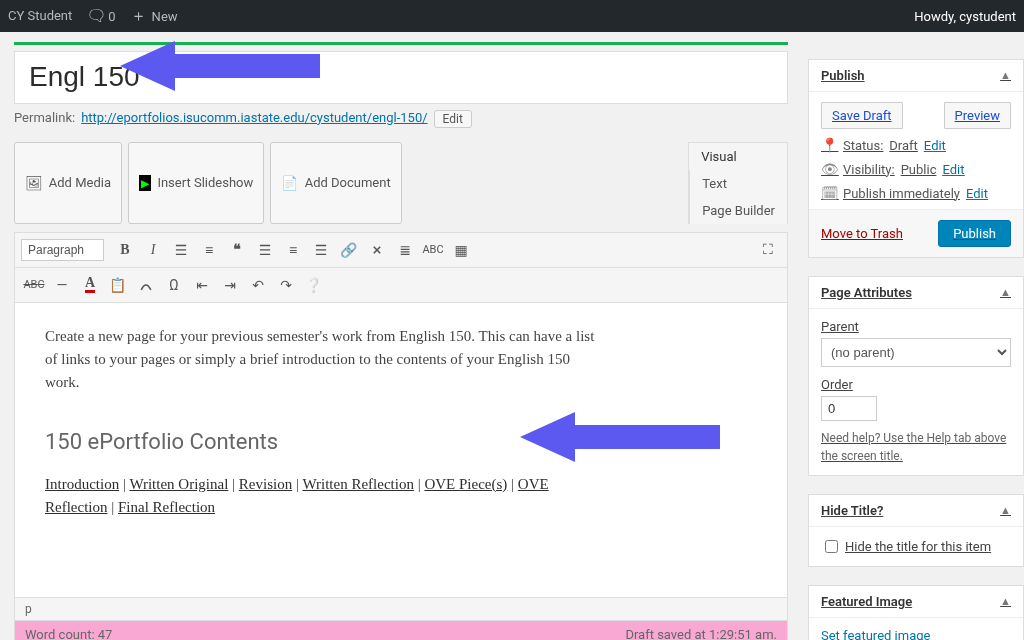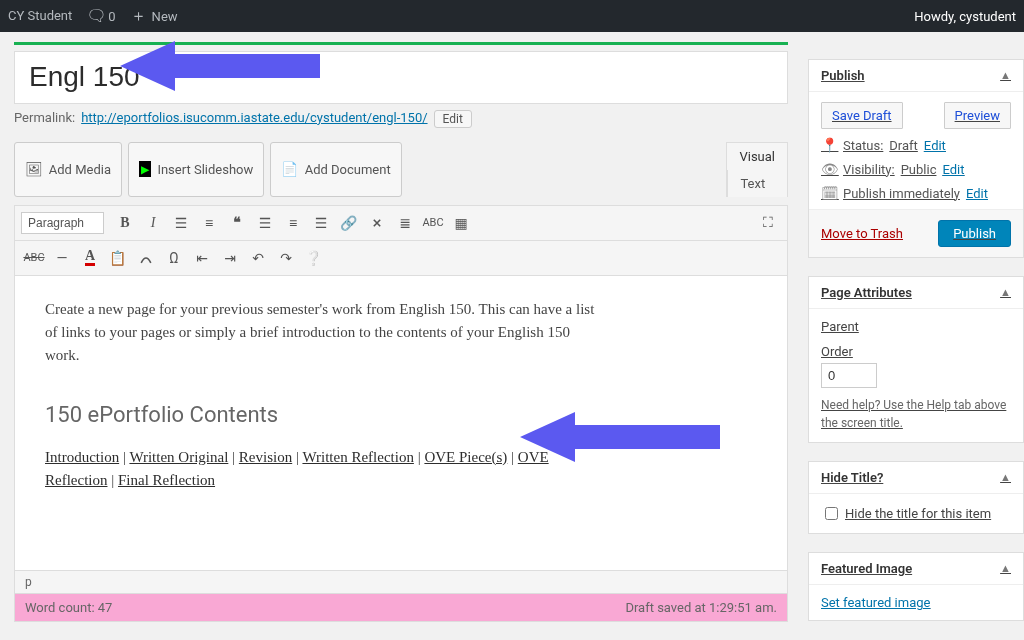--- a/index.html
+++ b/index.html
@@ -116,20 +116,21 @@
         <span class="ic" style="background:#000;color:#0f0;font-family:monospace;padding:0 2px;">▶</span>
         <span>Insert Slideshow</span>
       </span>
       <span class="wp-btn">
         <span class="ic">📄</span>
         <span>Add Document</span>
       </span>
       <div class="tabs">
         <span class="tab active">Visual</span>
         <span class="tab">Text</span>
+        <span class="tab">Page Builder</span>
       </div>
     </div>
 
     <div class="editor">
 
       <div class="toolbar">
         <select class="select">
           <option>Paragraph</option>
         </select>
         <span style="width:4px"></span>
@@ -241,20 +242,23 @@
       </div>
     </div>
 
     <div class="panel">
       <div class="ph">
         <span>Page Attributes</span>
         <span class="tri">▲</span>
       </div>
       <div class="pbody">
         <div style="margin-bottom:4px;">Parent</div>
+        <select class="sel">
+          <option>(no parent)</option>
+        </select>
         <div style="margin:10px 0 4px;">Order</div>
         <input class="sml-input" value="0" style="">
         <div class="help-txt">Need help? Use the Help tab above the screen title.</div>
       </div>
     </div>
 
     <div class="panel">
       <div class="ph">
         <span>Hide Title?</span>
         <span class="tri">▲</span>

